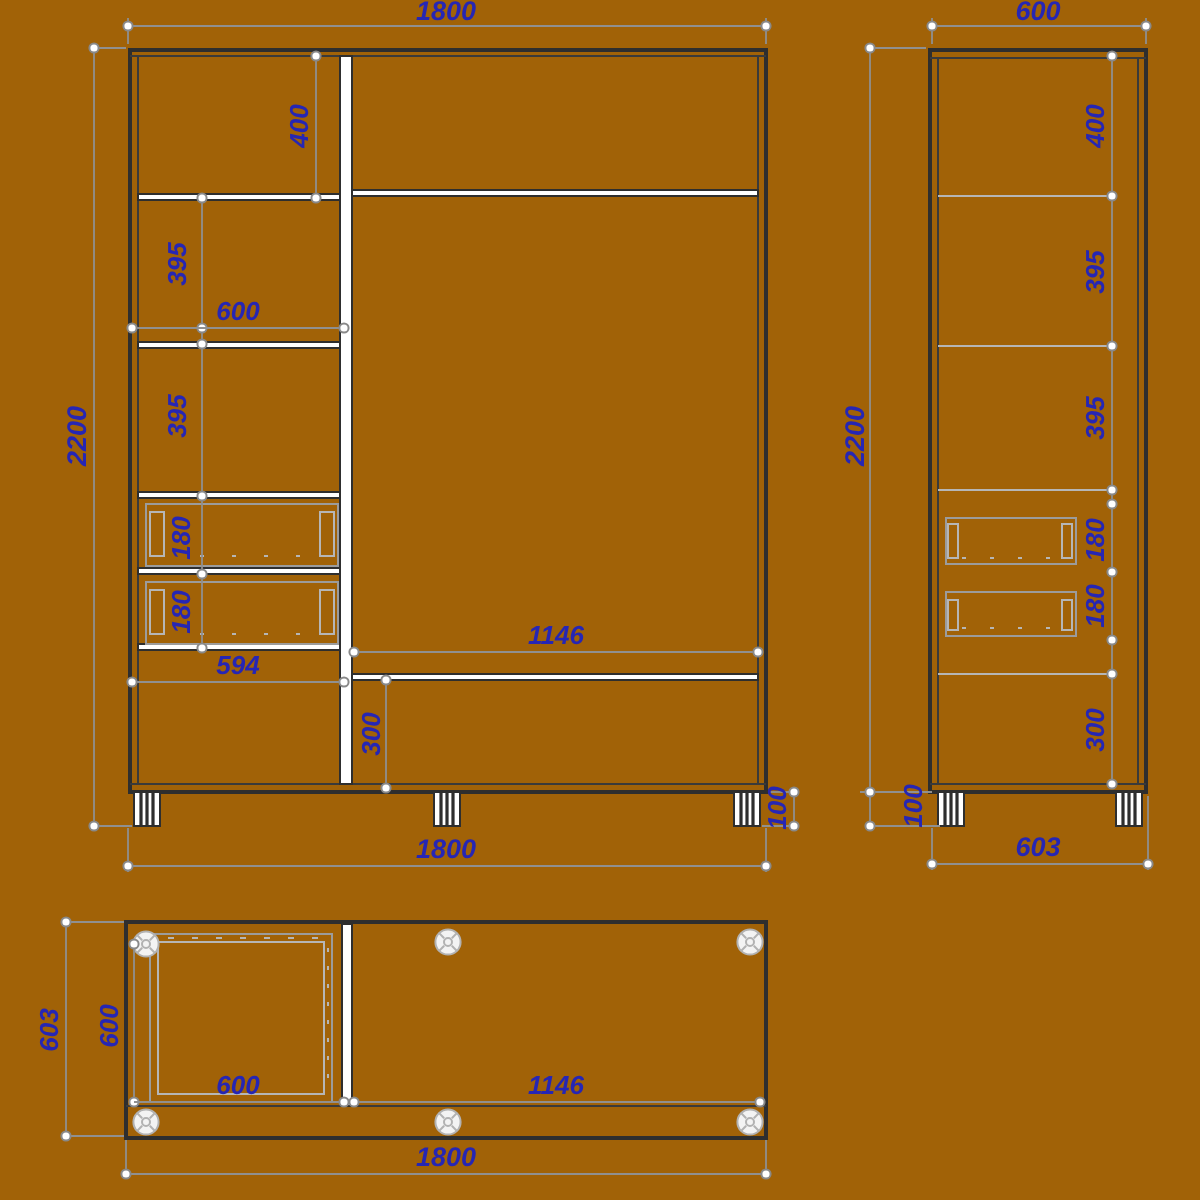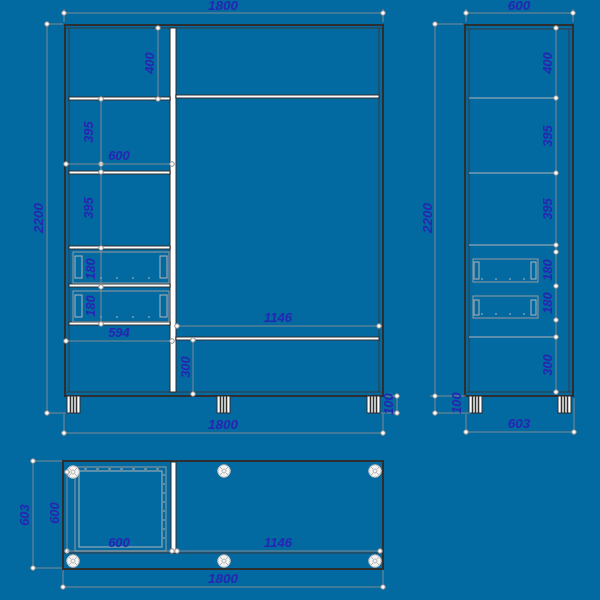--- a/index.html
+++ b/index.html
@@ -1,16 +1,16 @@
 <!DOCTYPE html>
 <html><head>
 <meta charset="utf-8">
 <style>
   html,body { margin:0; padding:0; background:#ffffff; }
-  .stage { width:600px; height:600px; background:#0369a1; position:relative; font-family:"Liberation Sans",sans-serif;text-align:center; }
+  .stage { width:600px; height:600px; background:#a16207; position:relative; font-family:"Liberation Sans",sans-serif;text-align:center; }
   svg { display:block; }
   .p2 { fill:none; stroke:#2e2e2e; stroke-width:2; }
   .p1 { fill:none; stroke:#3a3a3a; stroke-width:1; }
   .pw { fill:#ffffff; stroke:#2e2e2e; stroke-width:1; }
   .lg { stroke:#2e2e2e; stroke-width:1.6; }
   .dl { stroke:#909090; stroke-width:0.9; fill:none; }
   .dc { fill:#ffffff; stroke:#898989; stroke-width:1; }
   .lt { stroke:#b6b6b6; stroke-width:1; fill:none; }
   .lt2 { stroke:#9c9c9c; stroke-width:1; fill:none; }
   .cam { stroke:#b2b2b2; stroke-width:1; }

